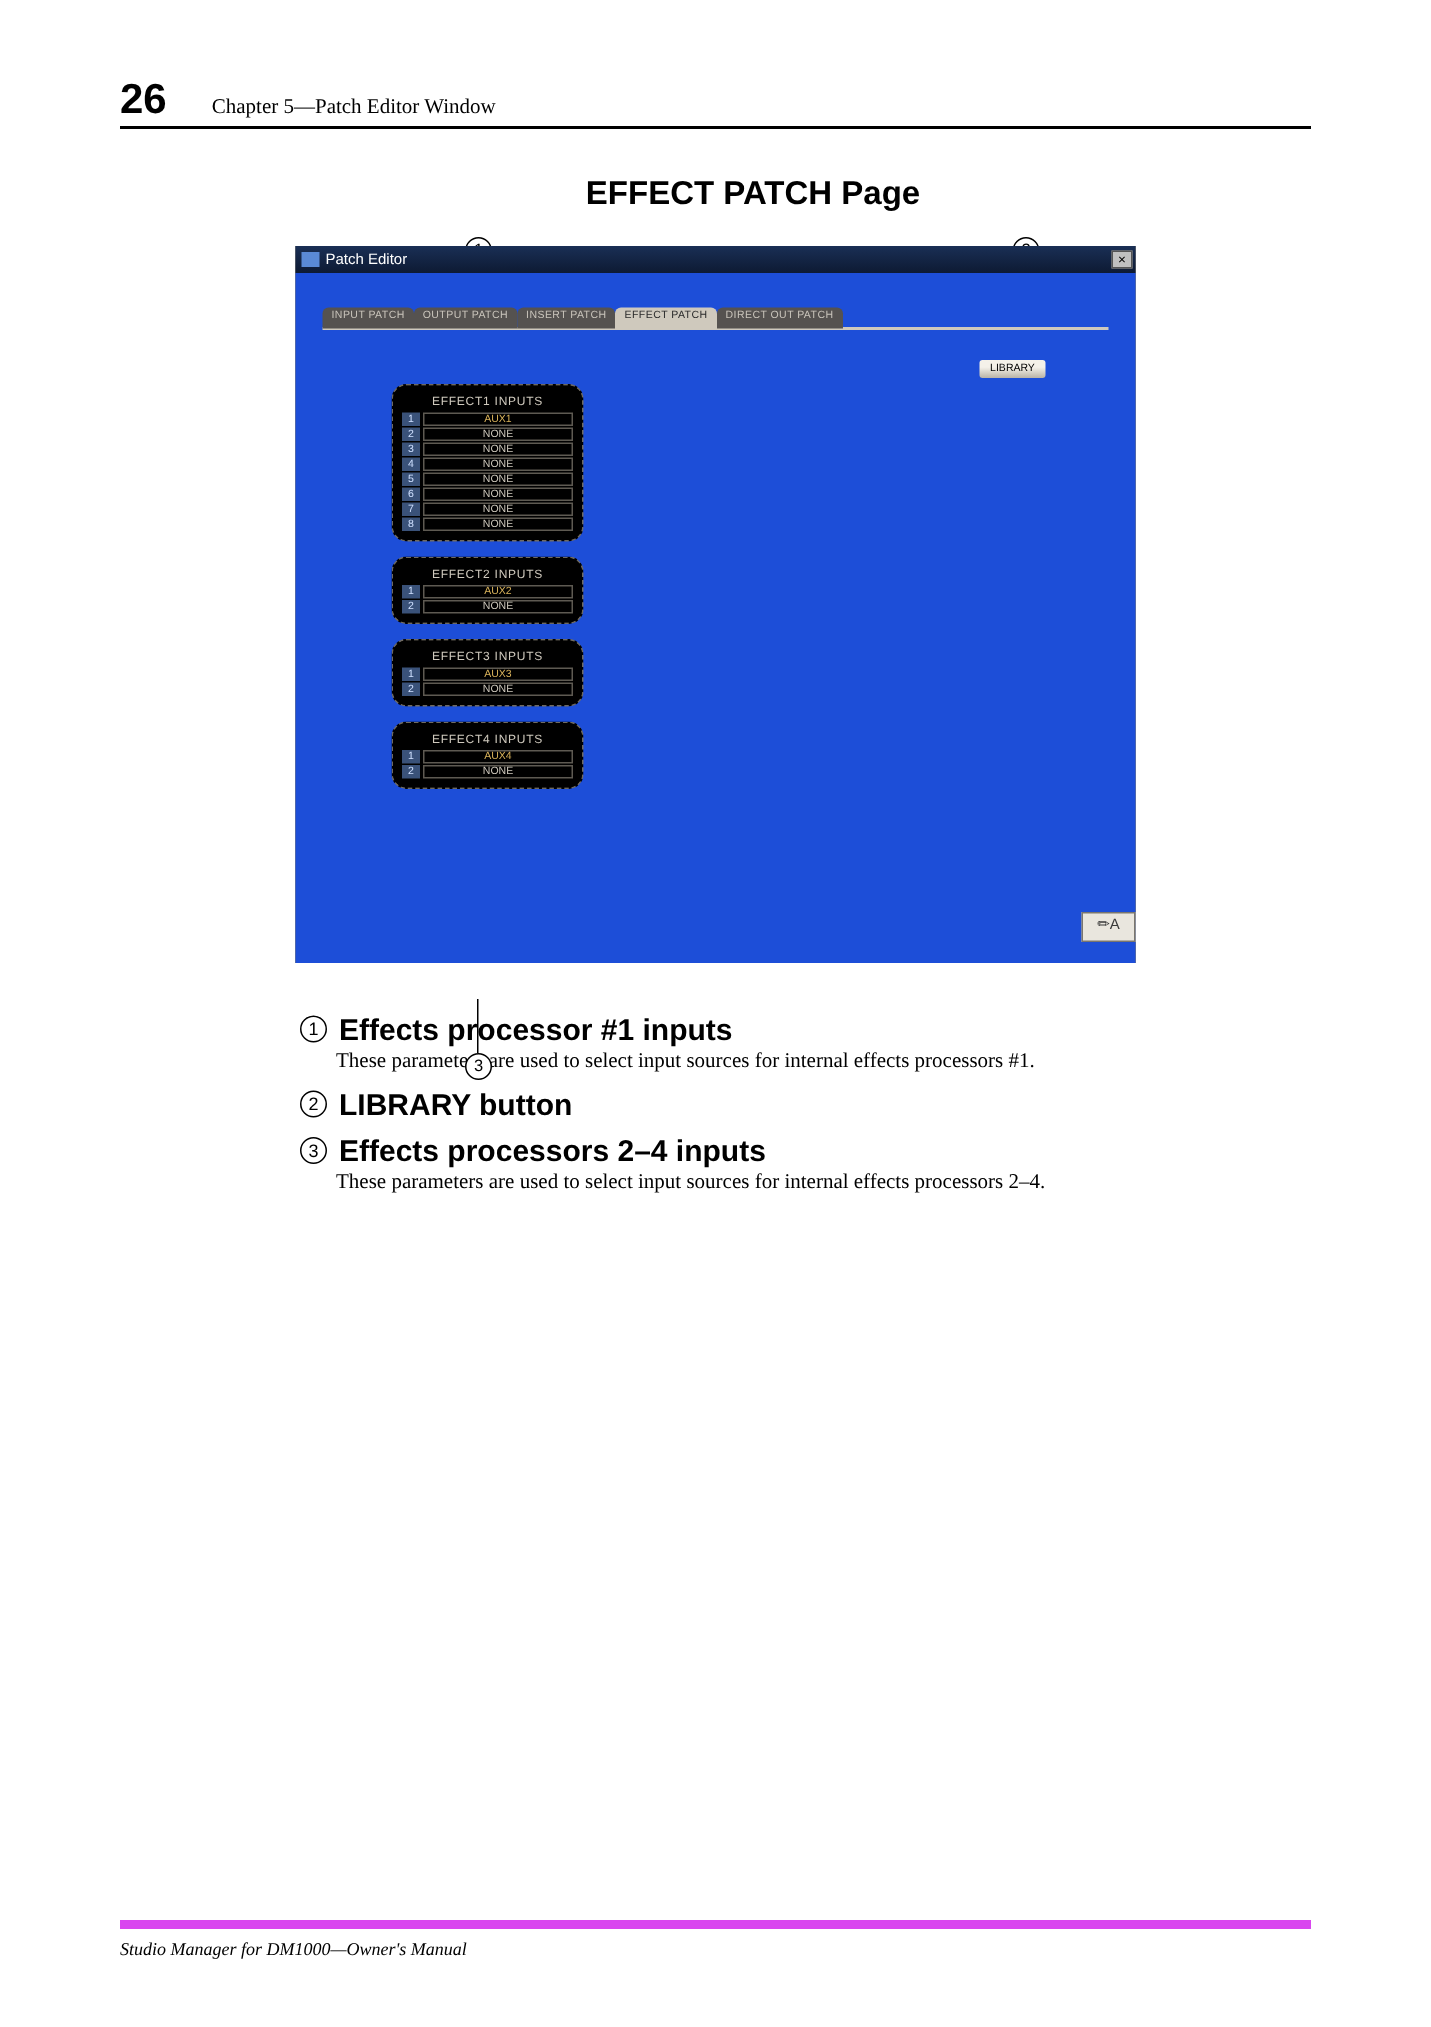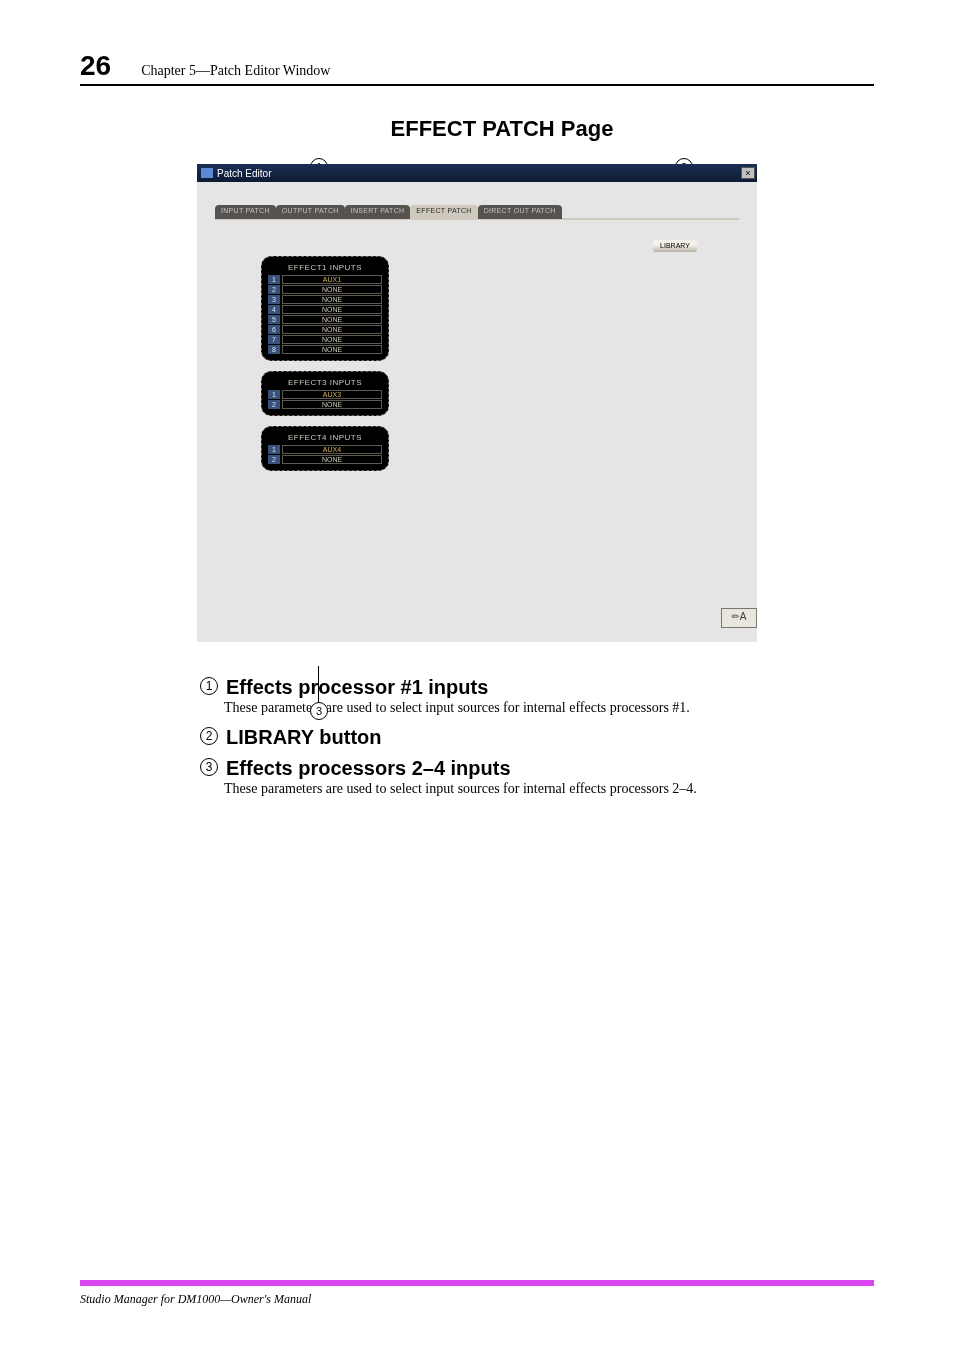--- a/index.html
+++ b/index.html
@@ -104,21 +104,21 @@
     border: 1px solid #555;
     font-size: 9px;
     line-height: 10px;
     text-align: center;
     font-family: Arial, sans-serif;
     color:#000;
     box-sizing:border-box;
   }
 
   .client-area {
-    background: #e5e5e5;
+    background: #1d4ed8;
     padding: 22px 18px 8px 18px;
     height: calc(100% - 18px);
     box-sizing: border-box;
     position: relative;
   }
 
   
   .tabs {
     display: flex;
     gap: 0;
@@ -357,20 +357,33 @@
                   <span class="idx">7</span>
                   <span class="val">NONE</span>
                 </div>
               <div class="prow">
                   <span class="idx">8</span>
                   <span class="val">NONE</span>
                 </div>
             </div>
           </div>
 
+          <div class="panel">
+            <div class="panel-header">EFFECT2 INPUTS</div>
+            <div class="panel-rows">
+              <div class="prow">
+                  <span class="idx">1</span>
+                  <span class="val val-active">AUX2</span>
+                </div>
+              <div class="prow">
+                  <span class="idx">2</span>
+                  <span class="val">NONE</span>
+                </div>
+            </div>
+          </div>
 
           <div class="panel">
             <div class="panel-header">EFFECT3 INPUTS</div>
             <div class="panel-rows">
               <div class="prow">
                   <span class="idx">1</span>
                   <span class="val val-active">AUX3</span>
                 </div>
               <div class="prow">
                   <span class="idx">2</span>

